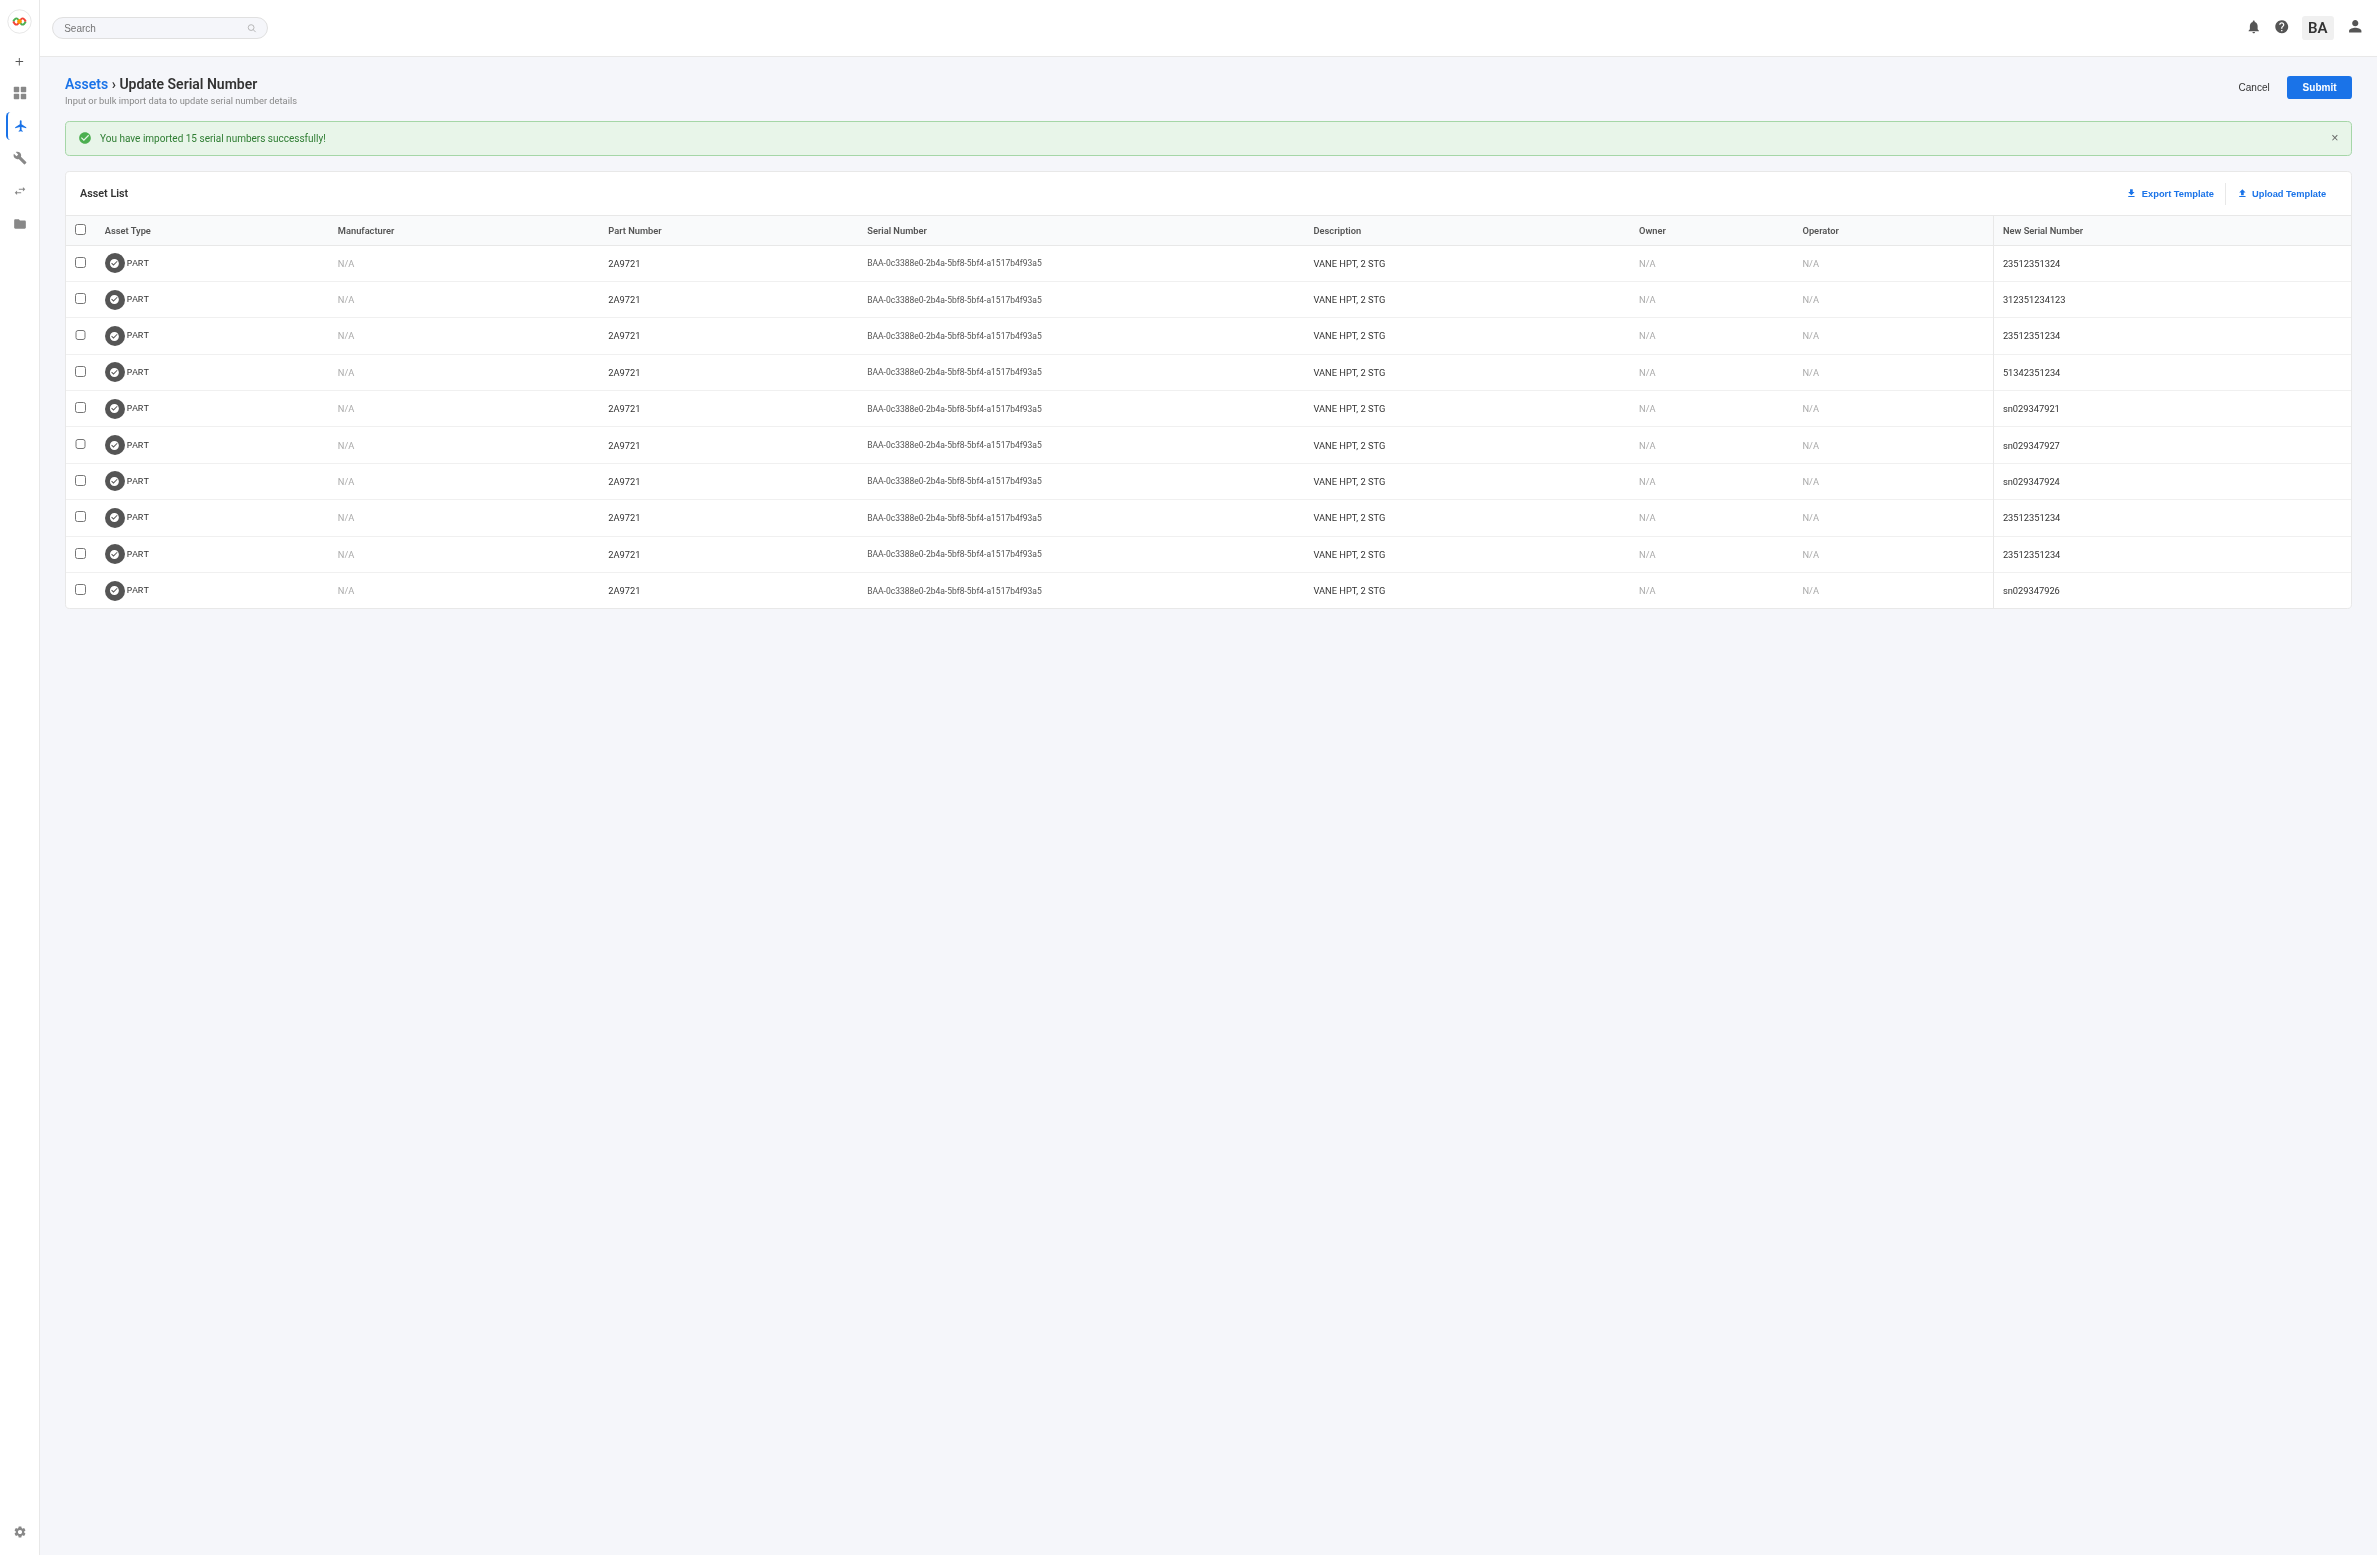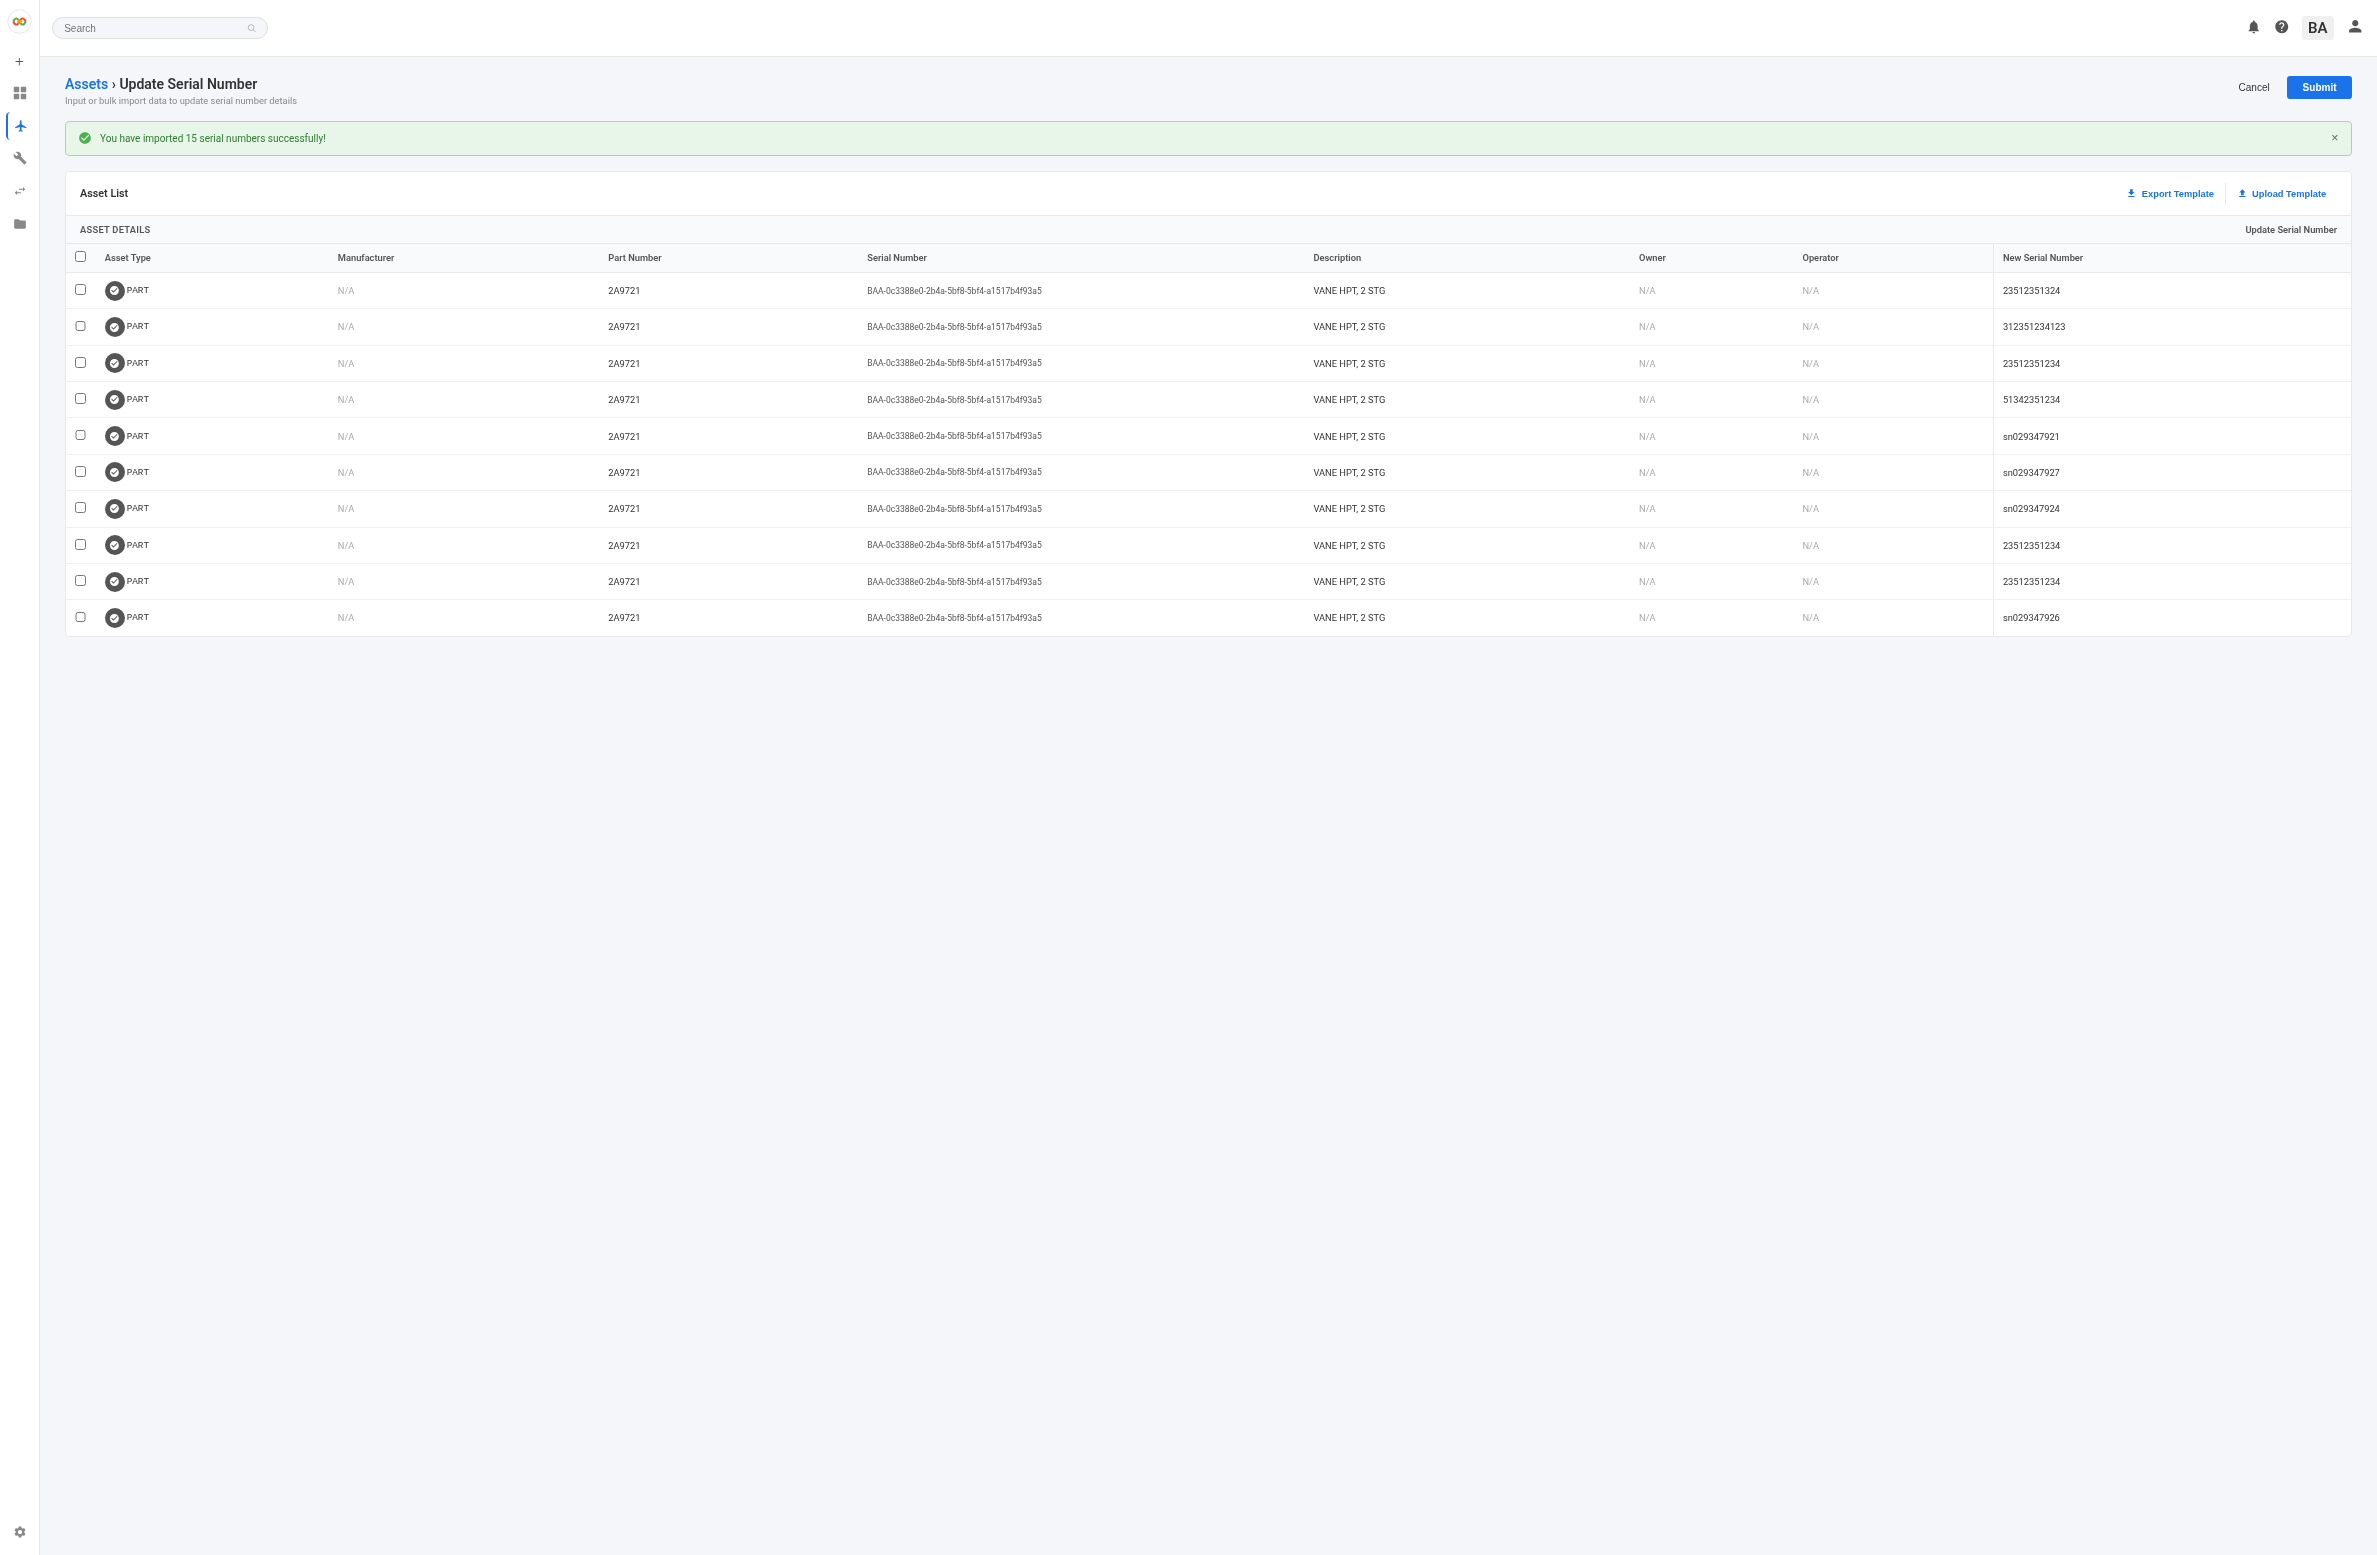--- a/index.html
+++ b/index.html
@@ -446,24 +446,20 @@
           </button>
           <button class="btn-template">
             <svg width="10.8" height="10.8" viewBox="0 0 24 24" fill="#1a73e8">
               <path d="M9 16h6v-6h4l-7-7-7 7h4zm-4 2h14v2H5z"></path>
             </svg>
             <span>Upload Template</span>
           </button>
         </div>
       </div>
 
-      <div class="table-section-header">
-        <span class="section-label">Asset Details</span>
-        <span class="section-label-right">Update Serial Number</span>
-      </div>
 
       <div class="table-wrapper">
         <table>
           <thead>
             <tr>
               <th class="checkbox-cell">
                 <input type="checkbox" style="">
               </th>
               <th>Asset Type</th>
               <th>Manufacturer</th>

